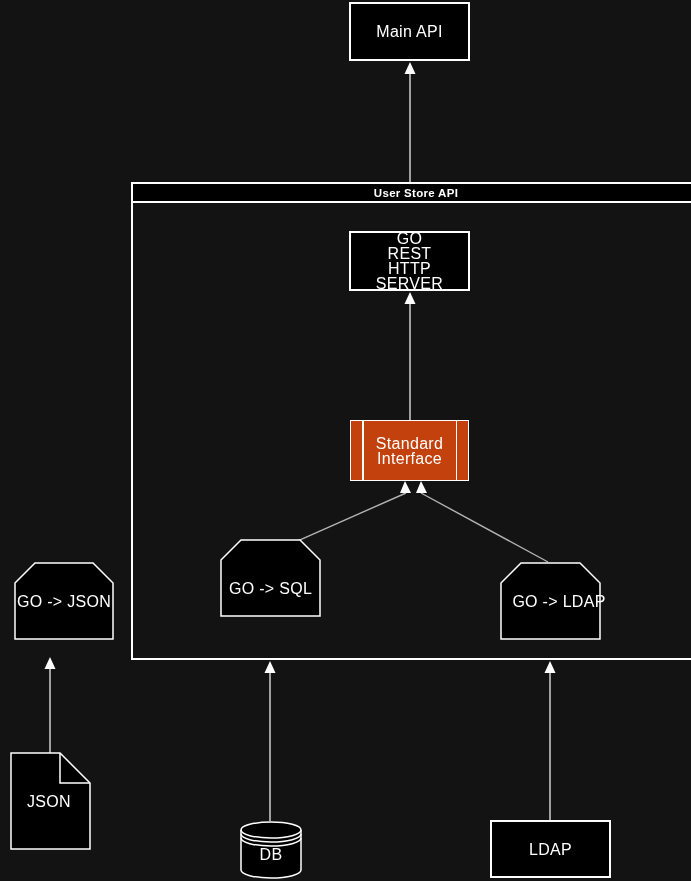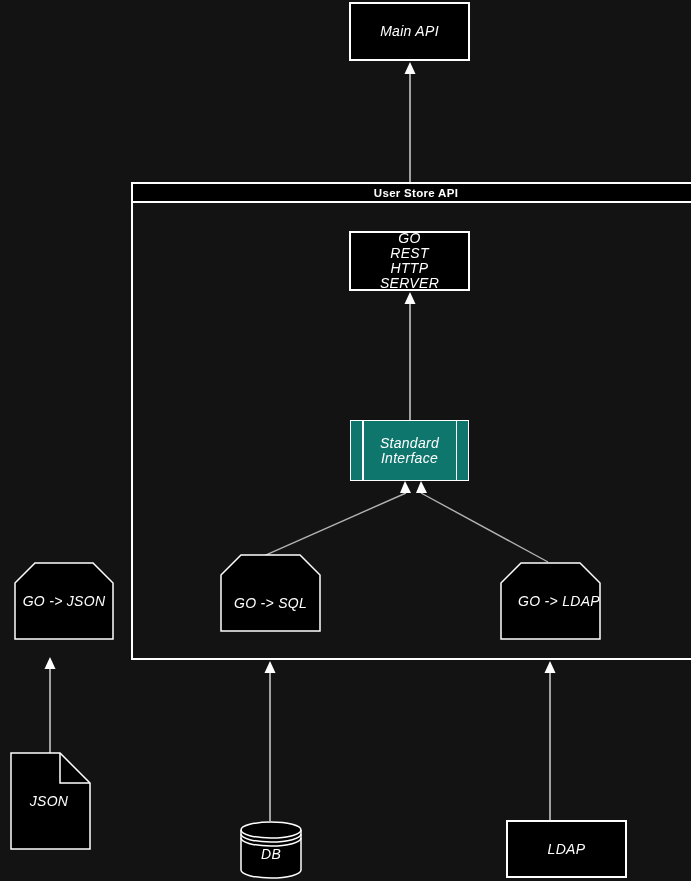--- a/index.html
+++ b/index.html
@@ -10,23 +10,22 @@
   }
   .stage{position:relative;width:691px;height:881px;}
 
   
   .wires{position:absolute;left:0;top:0;width:691px;height:881px;z-index:4;pointer-events:none;}
 
   
   .node{position:absolute;z-index:10;box-sizing:border-box;}
   .node .label{
     position:absolute;inset:0;display:flex;align-items:center;justify-content:center;
-    text-align:center;color:#ffffff;font-size:14px;letter-spacing:.3px;line-height:15px;
+    text-align:center;color:#ffffff;font-size:16px;letter-spacing:.3px;line-height:15px;
     white-space:pre-line;
-    font-style:italic;
   }
   .rectnode{background:#000;border:2px solid #fff;}
   .shape-svg{position:absolute;left:0;top:0;display:block;}
   .shape-svg .outline{fill:#000;stroke:#fff;stroke-width:1.5;}
   .shape-svg .detail{fill:none;stroke:#fff;stroke-width:1.5;}
 
   
   .container-box{
     position:absolute;left:131px;top:182px;width:570px;height:478px;
     border:2px solid #fff;box-sizing:border-box;background:transparent;z-index:2;
@@ -90,34 +89,34 @@
   </svg>
 
   <div class="node rectnode" style="left:349px;top:2px;width:121px;height:59px;">
     <div class="label">Main API</div>
   </div>
 
   <div class="node rectnode" style="left:349px;top:231px;width:121px;height:60px;">
     <div class="label" style="padding:0 34px;">GO REST HTTP SERVER</div>
   </div>
 
-  <div class="node" style="left:350px;top:420px;width:119px;height:61px;background:#0f766e;border:1.5px solid #fff;">
+  <div class="node" style="left:350px;top:420px;width:119px;height:61px;background:#c2410c;border:1.5px solid #fff;">
     <div class="si-rail left"></div>
     <div class="si-rail right"></div>
     <div class="label" style="padding:0 18px;">Standard Interface</div>
   </div>
 
   <div class="node" style="left:14px;top:562px;width:100px;height:78px;">
     <svg class="shape-svg" width="100" height="78" viewBox="0 0 100 78">
       <polygon class="outline" points="1,21 21,1 79,1 99,21 99,77 1,77"></polygon>
     </svg>
     <div class="label">GO -&gt; JSON</div>
   </div>
 
-  <div class="node" style="left:220px;top:554px;width:101px;height:98px;">
+  <div class="node" style="left:220px;top:539px;width:101px;height:98px;">
     <svg class="shape-svg" width="101" height="78" viewBox="0 0 101 78">
       <polygon class="outline" points="1,21 21,1 80,1 100,21 100,77 1,77"></polygon>
     </svg>
     <div class="label">GO -&gt; SQL</div>
   </div>
 
   <div class="node" style="left:500px;top:562px;width:118px;height:78px;">
     <svg class="shape-svg" width="101" height="78" viewBox="0 0 101 78">
       <polygon class="outline" points="1,21 21,1 80,1 100,21 100,77 1,77"></polygon>
     </svg>
@@ -135,17 +134,17 @@
   <div class="node" style="left:240px;top:820px;width:62px;height:60px;">
     <svg class="shape-svg" width="62" height="60" viewBox="0 0 62 60">
       <path class="outline" d="M1,10 A30,8 0 0 1 61,10 L61,50 A30,8 0 0 1 1,50 Z"></path>
       <path class="detail" d="M1,10 A30,8 0 0 0 61,10"></path>
       <path class="detail" d="M1,14 A30,8 0 0 0 61,14"></path>
       <path class="detail" d="M1,18 A30,8 0 0 0 61,18"></path>
     </svg>
     <div class="label" style="padding-top:8px;text-align:center;">DB</div>
   </div>
 
-  <div class="node rectnode" style="left:506px;top:820px;width:121px;height:58px;">
+  <div class="node rectnode" style="left:490px;top:820px;width:121px;height:58px;">
     <div class="label">LDAP</div>
   </div>
 
 </div>
 
 </body></html>

